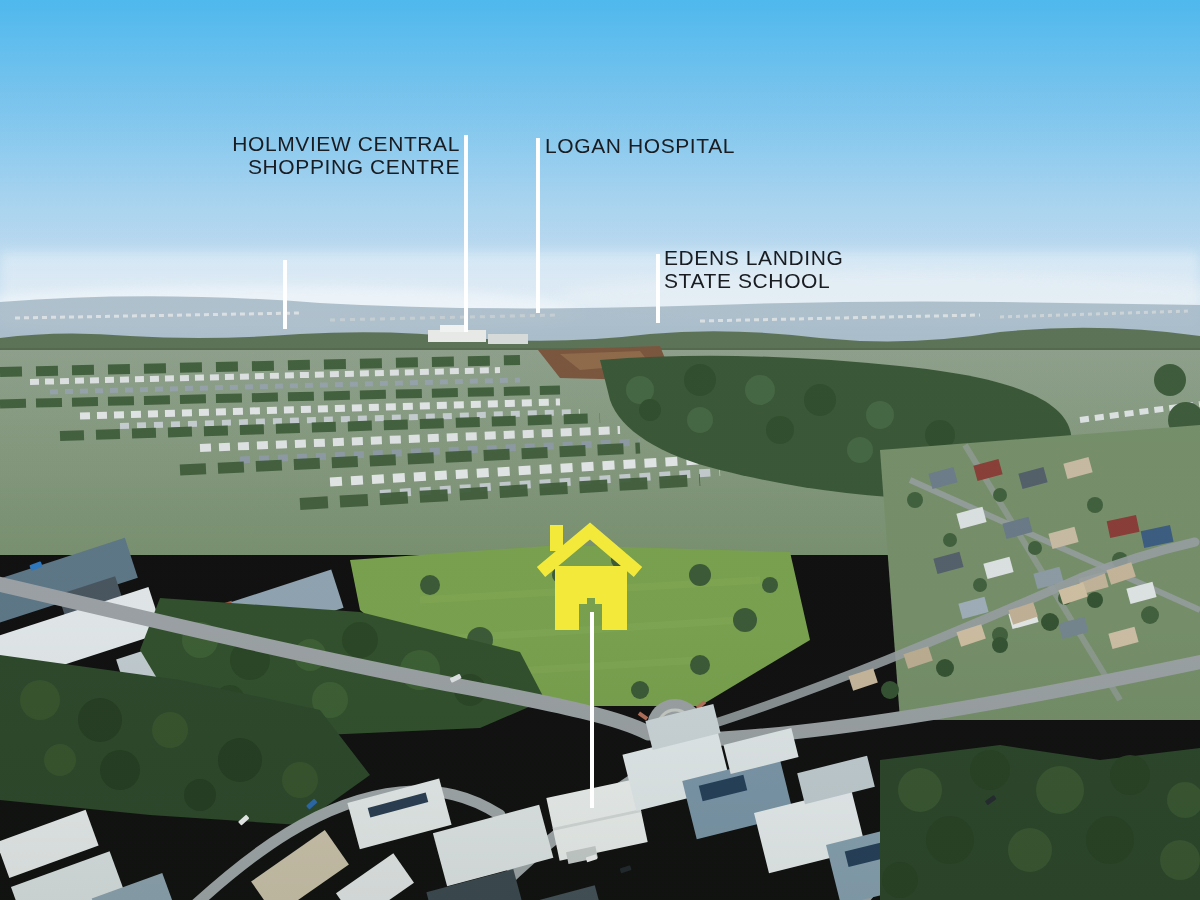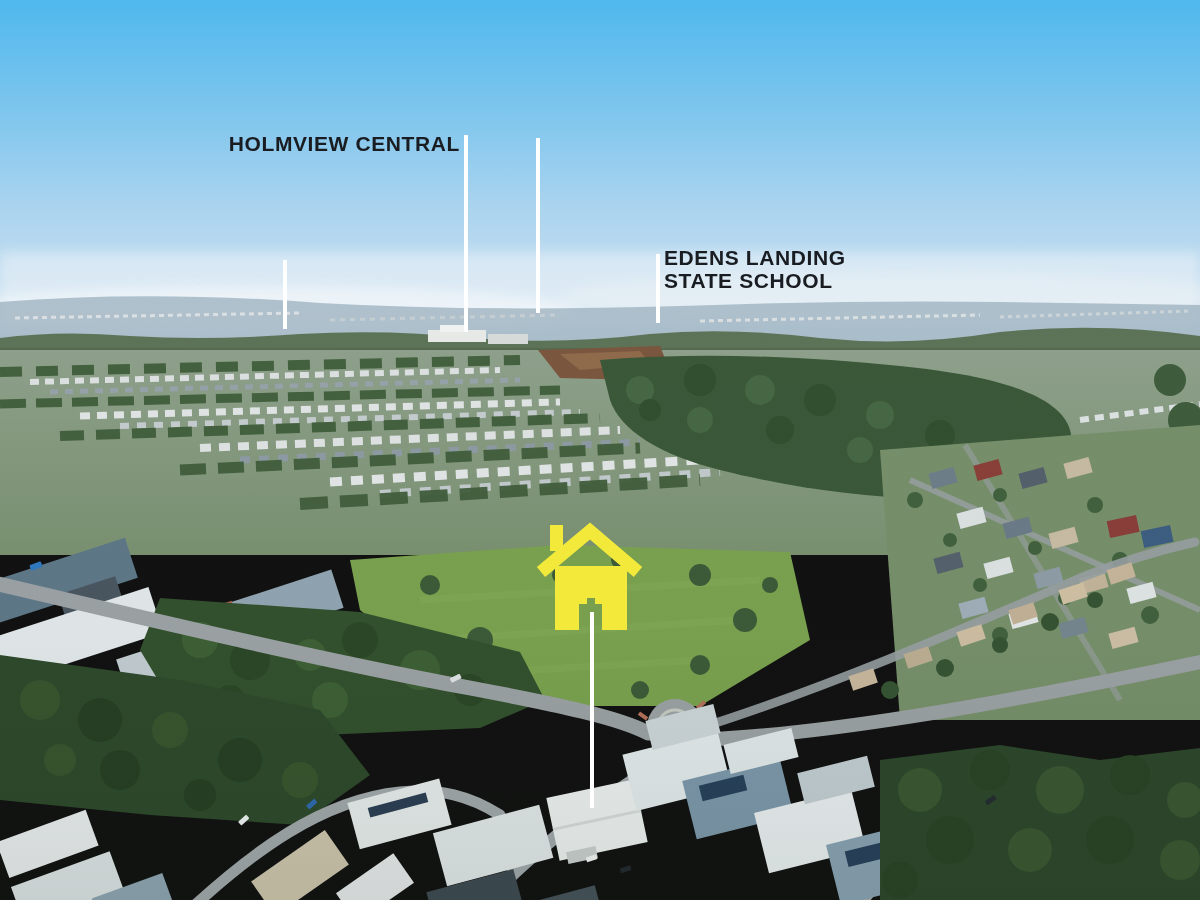--- a/index.html
+++ b/index.html
@@ -3,21 +3,21 @@
 <meta charset="utf-8">
 <style>
   html,body{margin:0;padding:0;background:#111;}
   .stage{
     position:relative;width:1200px;height:900px;overflow:hidden;
     font-family:"Liberation Sans",sans-serif;
   }
   .scene{position:absolute;left:0;top:0;width:1200px;height:900px;display:block;}
   .overlay{position:absolute;left:0;top:0;width:100%;height:100%;}
   .landmark-label{
-    position:absolute;color:#191C21;font-weight:700;font-size:21px;
+    position:absolute;color:#191C21;font-weight:400;font-size:21px;
     line-height:23px;letter-spacing:0.6px;white-space:nowrap;
   }
   .landmark-label.align-right{text-align:right;}
   .leader-line{position:absolute;width:4px;background:#FFFFFF;}
   .pointer-line{position:absolute;width:4px;background:#FFFFFF;}
   .marker{position:absolute;}
 </style>
 </head>
 <body>
 
@@ -287,23 +287,27 @@
       <rect x="985" y="798" width="11" height="5" rx="1" fill="#262C31" transform="rotate(-35 990 800)"></rect>
     </g>
 
     <rect x="0" y="0" width="1200" height="900" fill="url(#gradeGrad)"></rect>
   </svg>
 
   <div class="overlay">
 
     <div class="landmark-label align-right" style="top:132px; right:740px;">
       <span>HOLMVIEW CENTRAL</span><br>
+      <span>SHOPPING CENTRE</span>
     </div>
     <div class="leader-line" style="left:464px; top:135px; height:197px;"></div>
 
+    <div class="landmark-label" style="left:545px; top:134px;">
+      <span>LOGAN HOSPITAL</span>
+    </div>
     <div class="leader-line" style="left:536px; top:138px; height:175px;"></div>
 
     <div class="leader-line" style="left:283px; top:260px; height:69px;"></div>
 
     <div class="landmark-label" style="left:664px; top:246px;">
       <span>EDENS LANDING</span><br>
       <span>STATE SCHOOL</span>
     </div>
     <div class="leader-line" style="left:656px; top:254px; height:69px;"></div>
 

